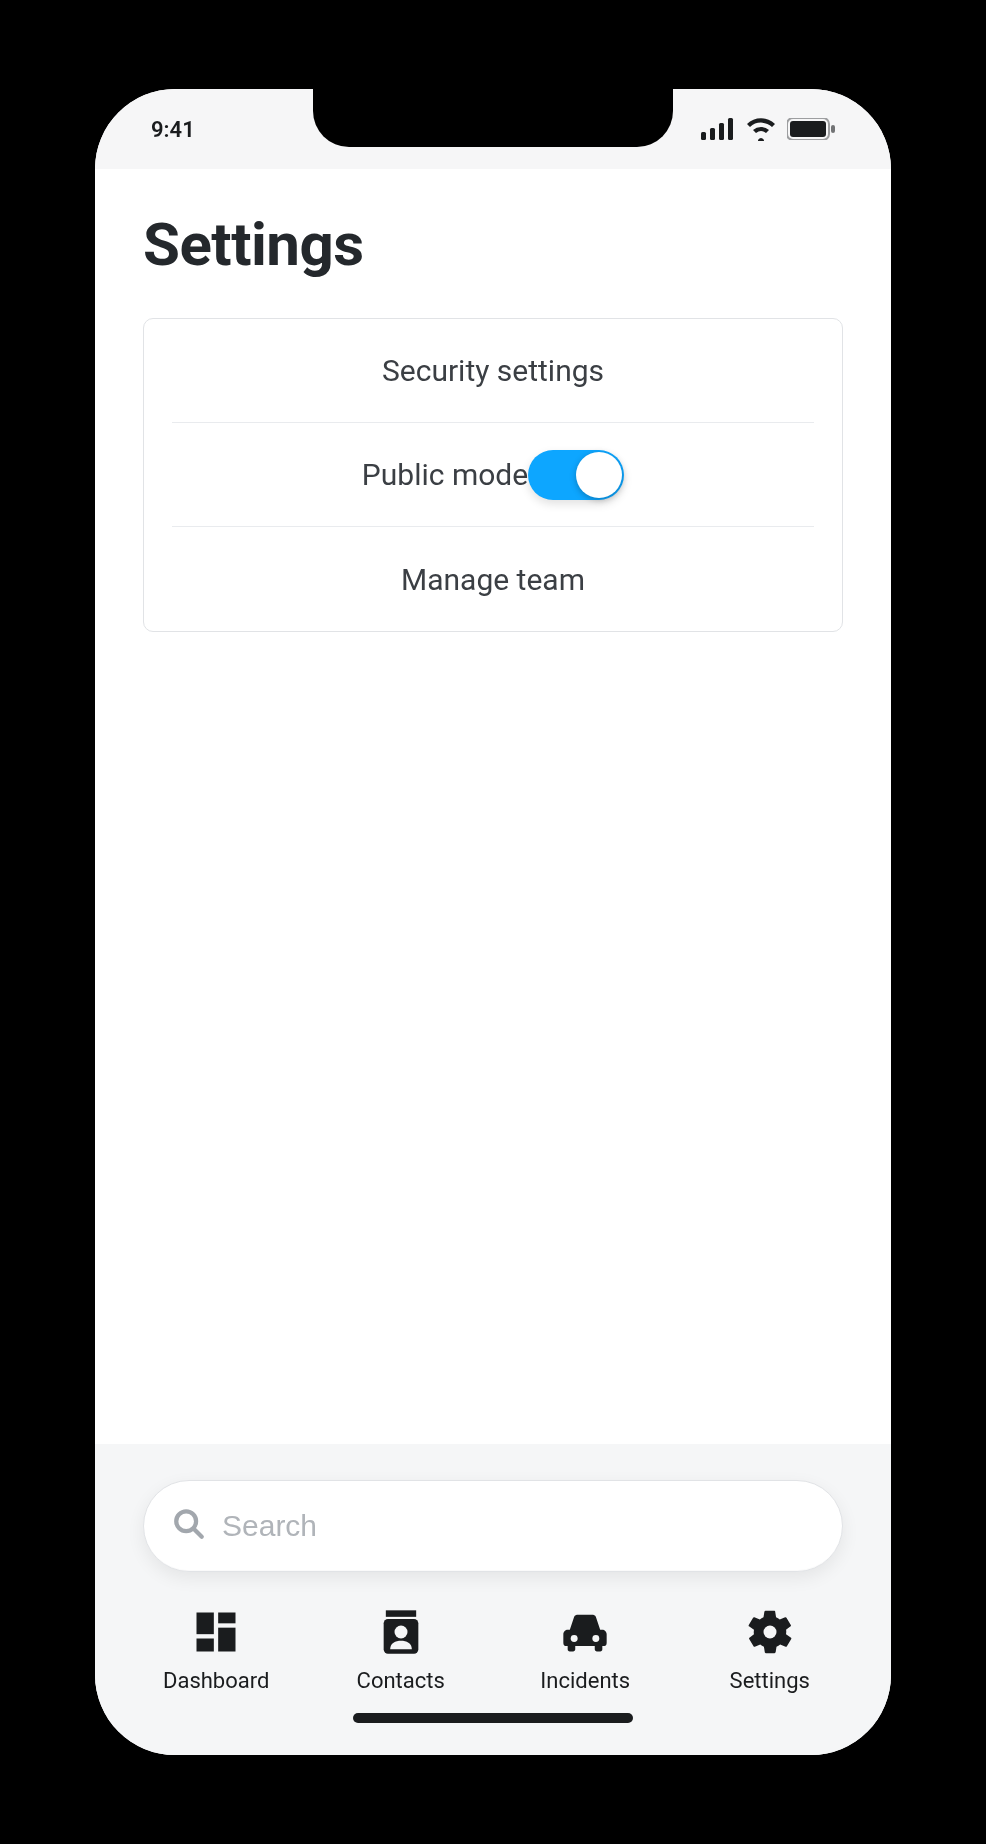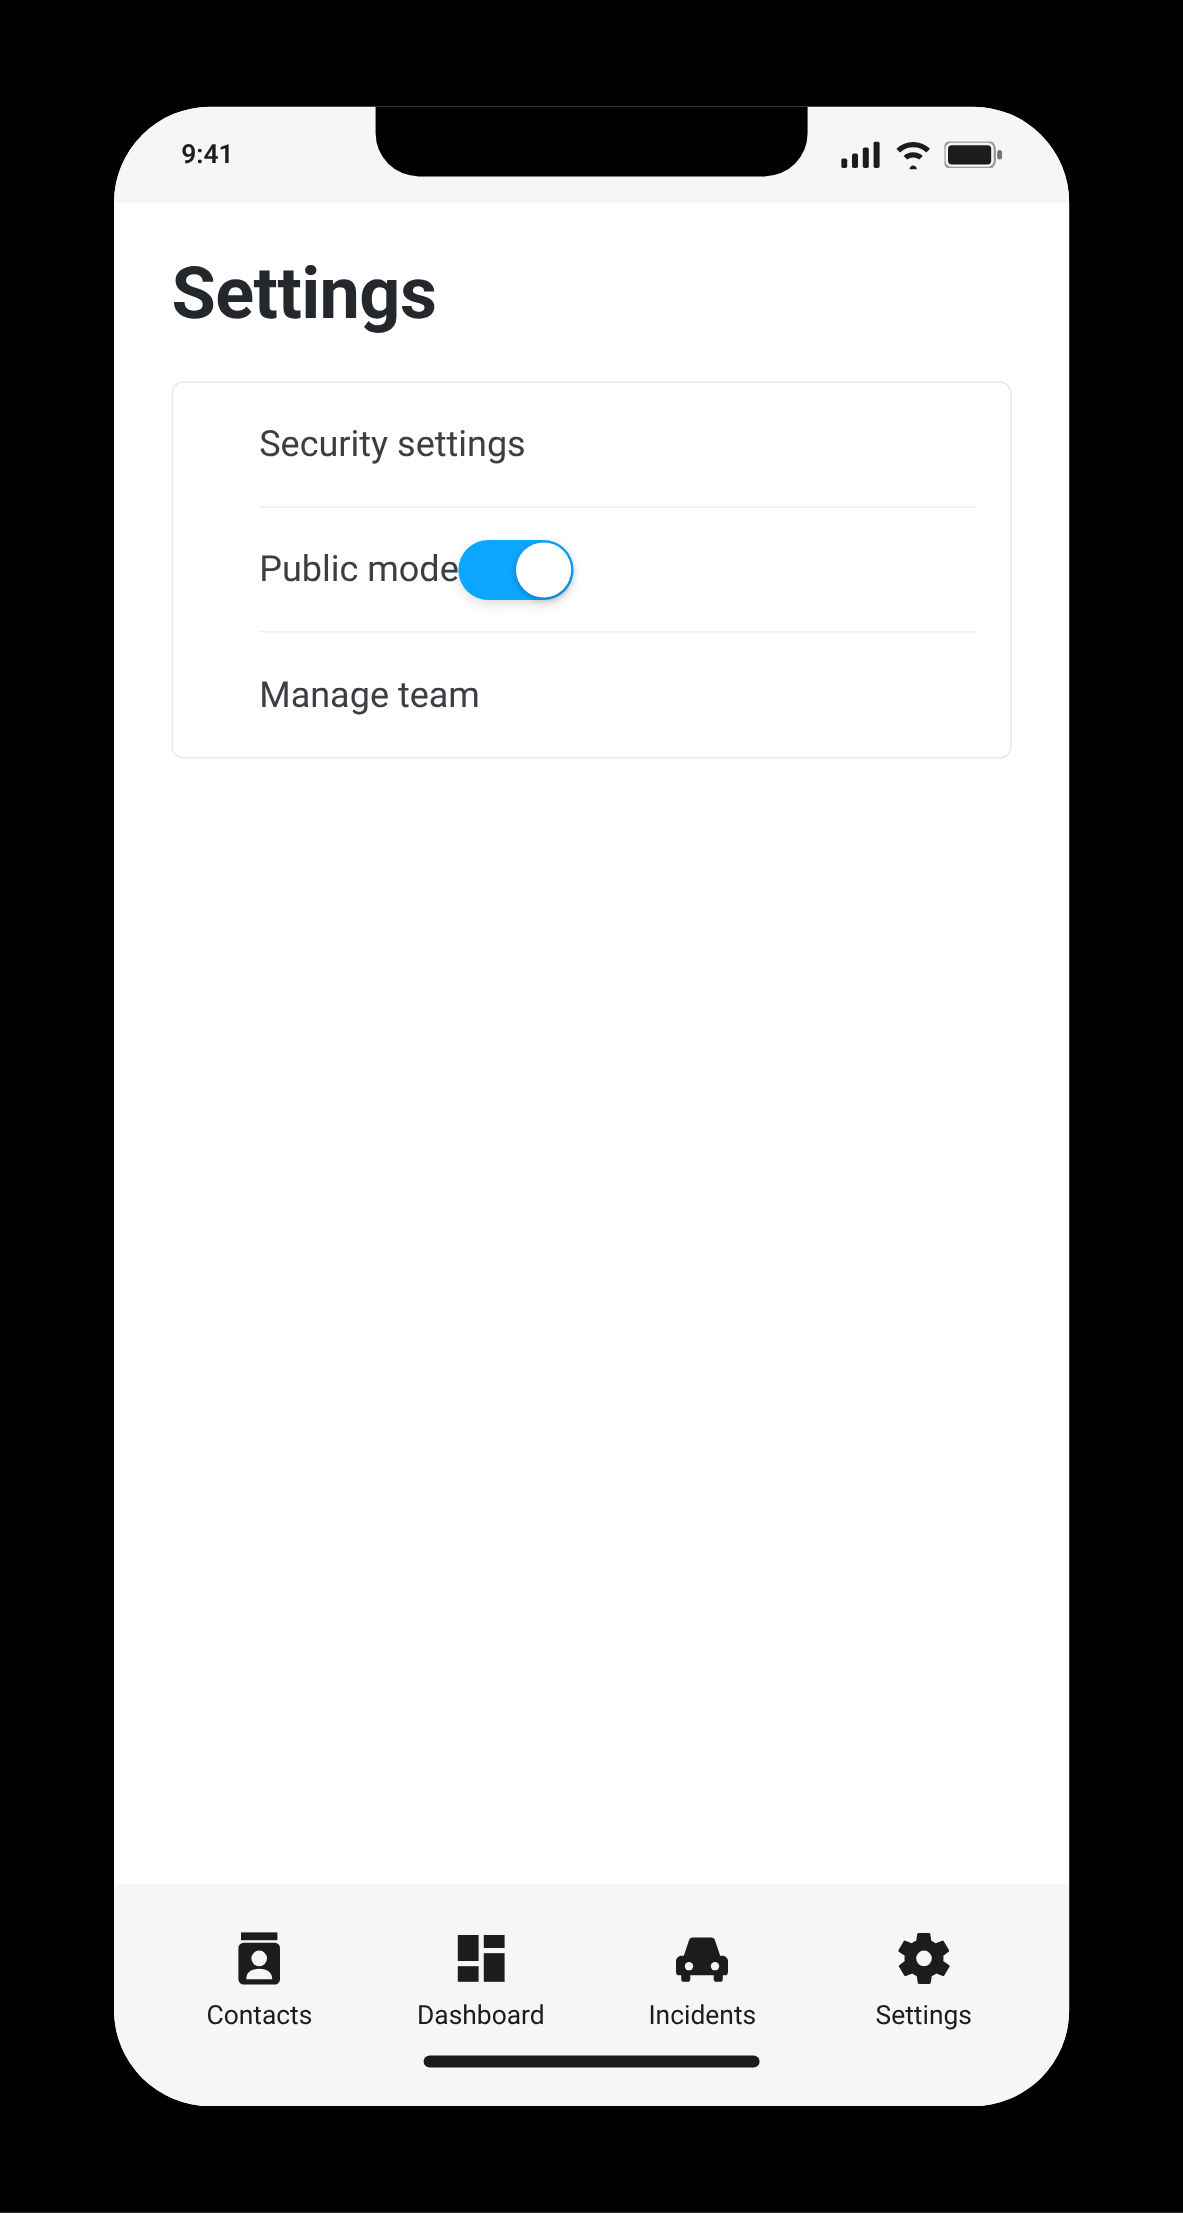--- a/index.html
+++ b/index.html
@@ -61,25 +61,24 @@
     margin-bottom: 38px;
   }
   .card {
     border: 1px solid #e1e3e6;
     border-radius: 10px;
     padding: 0 28px;
   }
   .row {
     display: flex;
     align-items: center;
-    justify-content: flex-start;
+    justify-content: center;
     min-height: 104px;
     border-bottom: 1px solid #e9ebee;
     cursor: pointer;
-    margin-left: 44px;
   }
   .row:last-child { border-bottom: none; }
   .row-label {
     font-size: 30px;
     color: #3b3f44;
   }
   .toggle {
     width: 96px;
     height: 50px;
     background: #0da6ff;
@@ -204,47 +203,56 @@
           <div class="knob"></div>
         </div>
       </div>
       <div class="row">
         <div class="row-label">Manage team</div>
       </div>
     </div>
   </div>
 
   <div class="bottom-area">
+    <div class="search-wrap">
+      <span class="search-icon">
+        <svg width="34" height="34" viewBox="0 0 24 24" fill="none" stroke="#a2a7ad" stroke-width="3" stroke-linecap="round">
+            <circle cx="10" cy="10" r="7"></circle>
+            <line x1="21" y1="21" x2="15.5" y2="15.5"></line>
+          </svg>
+      </span>
+      <input class="search-input" type="text" placeholder="Search" style="">
+    </div>
 
     <div class="tabbar">
+      <div class="tab">
+        <span>
+          <svg width="52" height="52" viewBox="0 0 24 24" fill="#1a1c1e">
+              <rect x="3" y="3" width="8" height="10"></rect>
+              <rect x="13" y="3" width="8" height="5"></rect>
+              <rect x="13" y="10" width="8" height="11"></rect>
+              <rect x="3" y="15" width="8" height="6"></rect>
+            </svg>
+        </span>
+        <span class="tab-label">Dashboard</span>
+      </div>
       <div class="tab">
         <span>
           <svg width="52" height="52" viewBox="0 0 24 24" fill="#1a1c1e">
               <rect x="5" y="2" width="14" height="3"></rect>
               <rect x="4" y="6" width="16" height="16" rx="2"></rect>
               <circle cx="12" cy="12" r="3" fill="#f5f6f7"></circle>
               <path d="M7 20 c0-3 2.5-4 5-4 s5 1 5 4 z" fill="#f5f6f7"></path>
             </svg>
         </span>
         <span class="tab-label">Contacts</span>
       </div>
       <div class="tab">
         <span>
           <svg width="52" height="52" viewBox="0 0 24 24" fill="#1a1c1e">
-              <rect x="3" y="3" width="8" height="10"></rect>
-              <rect x="13" y="3" width="8" height="5"></rect>
-              <rect x="13" y="10" width="8" height="11"></rect>
-              <rect x="3" y="15" width="8" height="6"></rect>
-            </svg>
-        </span>
-        <span class="tab-label">Dashboard</span>
-      </div>
-      <div class="tab">
-        <span>
-          <svg width="52" height="52" viewBox="0 0 24 24" fill="#1a1c1e">
               <path d="M5 11 L7 5 C7.3 4.2 8 4 8.8 4 L15.2 4 C16 4 16.7 4.2 17 5 L19 11 L20 11 C21 11 22 12 22 13 L22 17 C22 18 21.5 18.5 21 18.5 L20 18.5 L20 20 C20 20.6 19.6 21 19 21 L17.5 21 C17 21 16.5 20.6 16.5 20 L16.5 18.5 L7.5 18.5 L7.5 20 C7.5 20.6 7 21 6.5 21 L5 21 C4.4 21 4 20.6 4 20 L4 18.5 L3 18.5 C2.5 18.5 2 18 2 17 L2 13 C2 12 3 11 4 11 Z"></path>
               <circle cx="7" cy="15" r="1.6" fill="#f5f6f7"></circle>
               <circle cx="17" cy="15" r="1.6" fill="#f5f6f7"></circle>
             </svg>
         </span>
         <span class="tab-label">Incidents</span>
       </div>
       <div class="tab">
         <span>
           <svg width="52" height="52" viewBox="0 0 24 24" fill="#1a1c1e">

